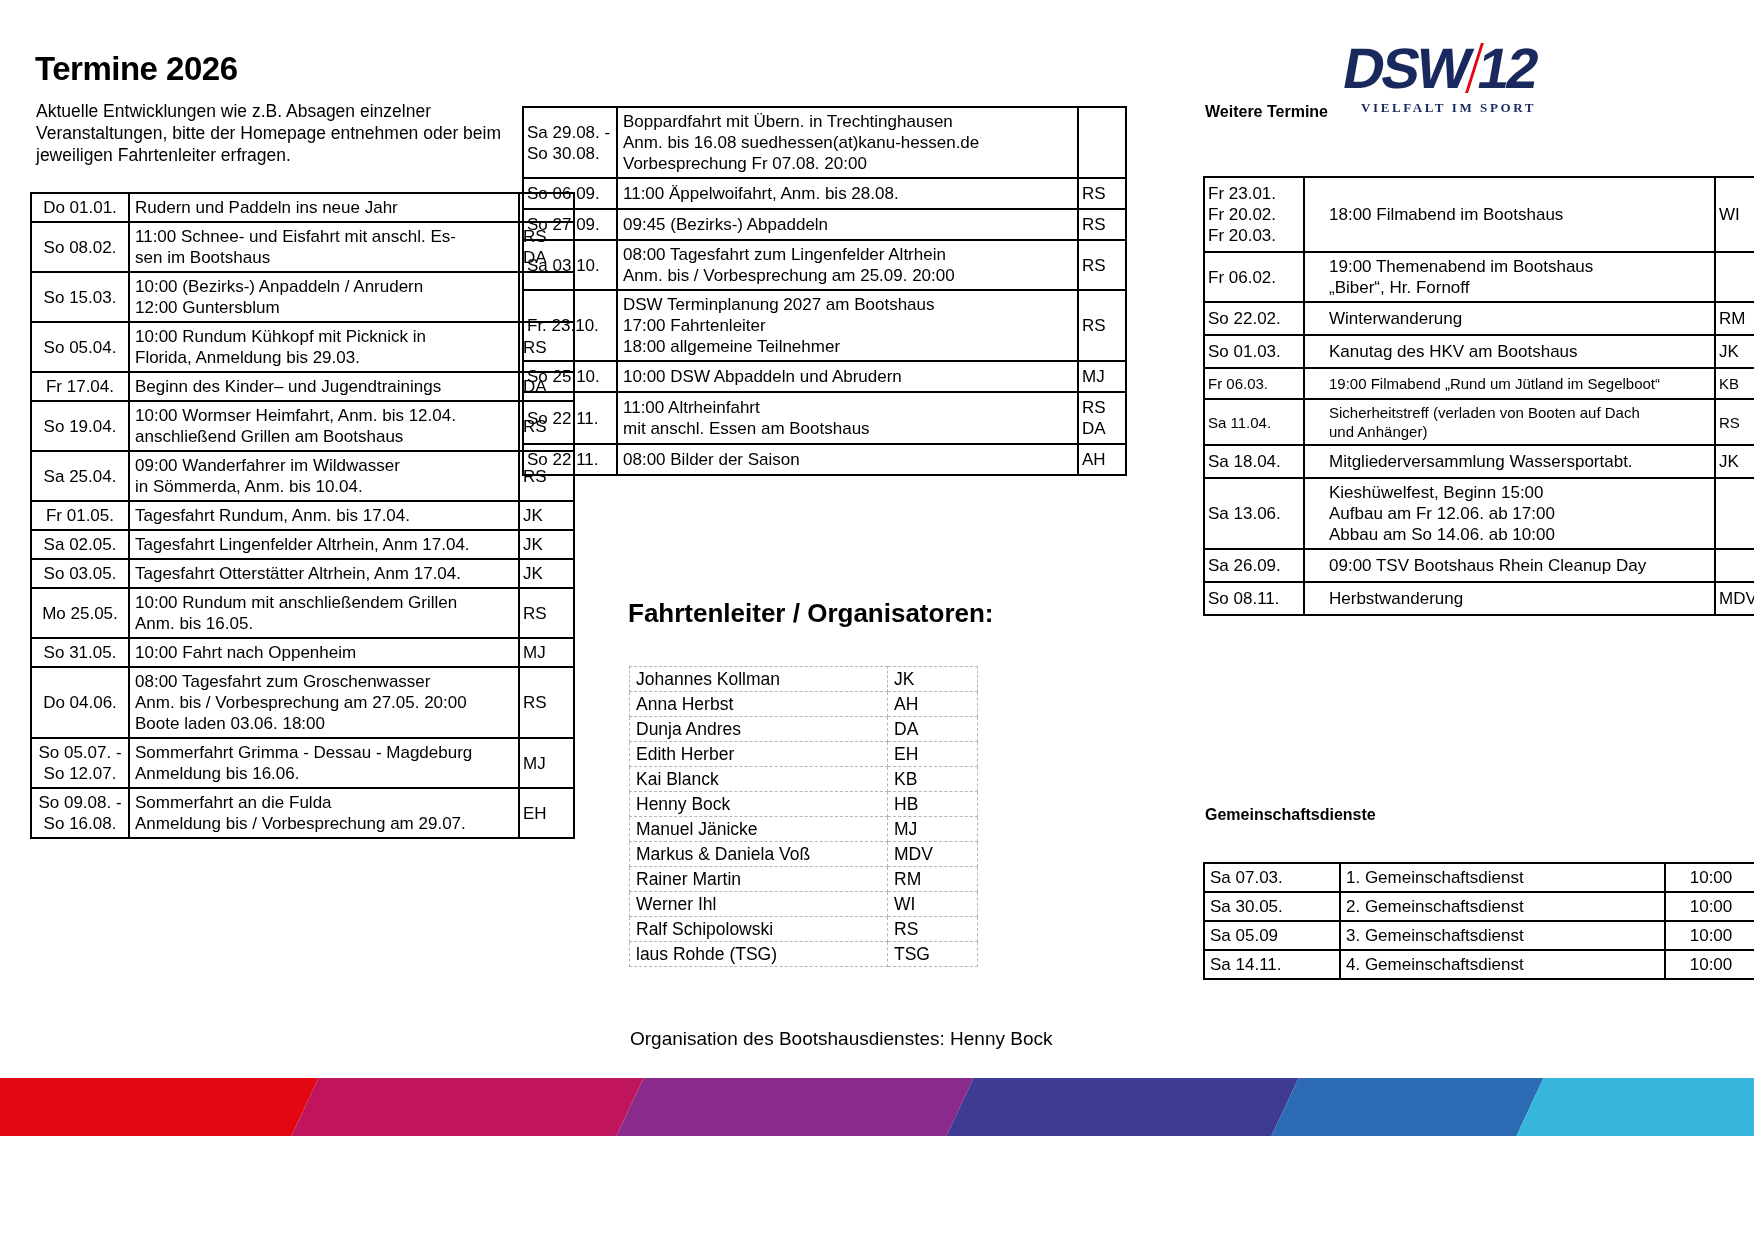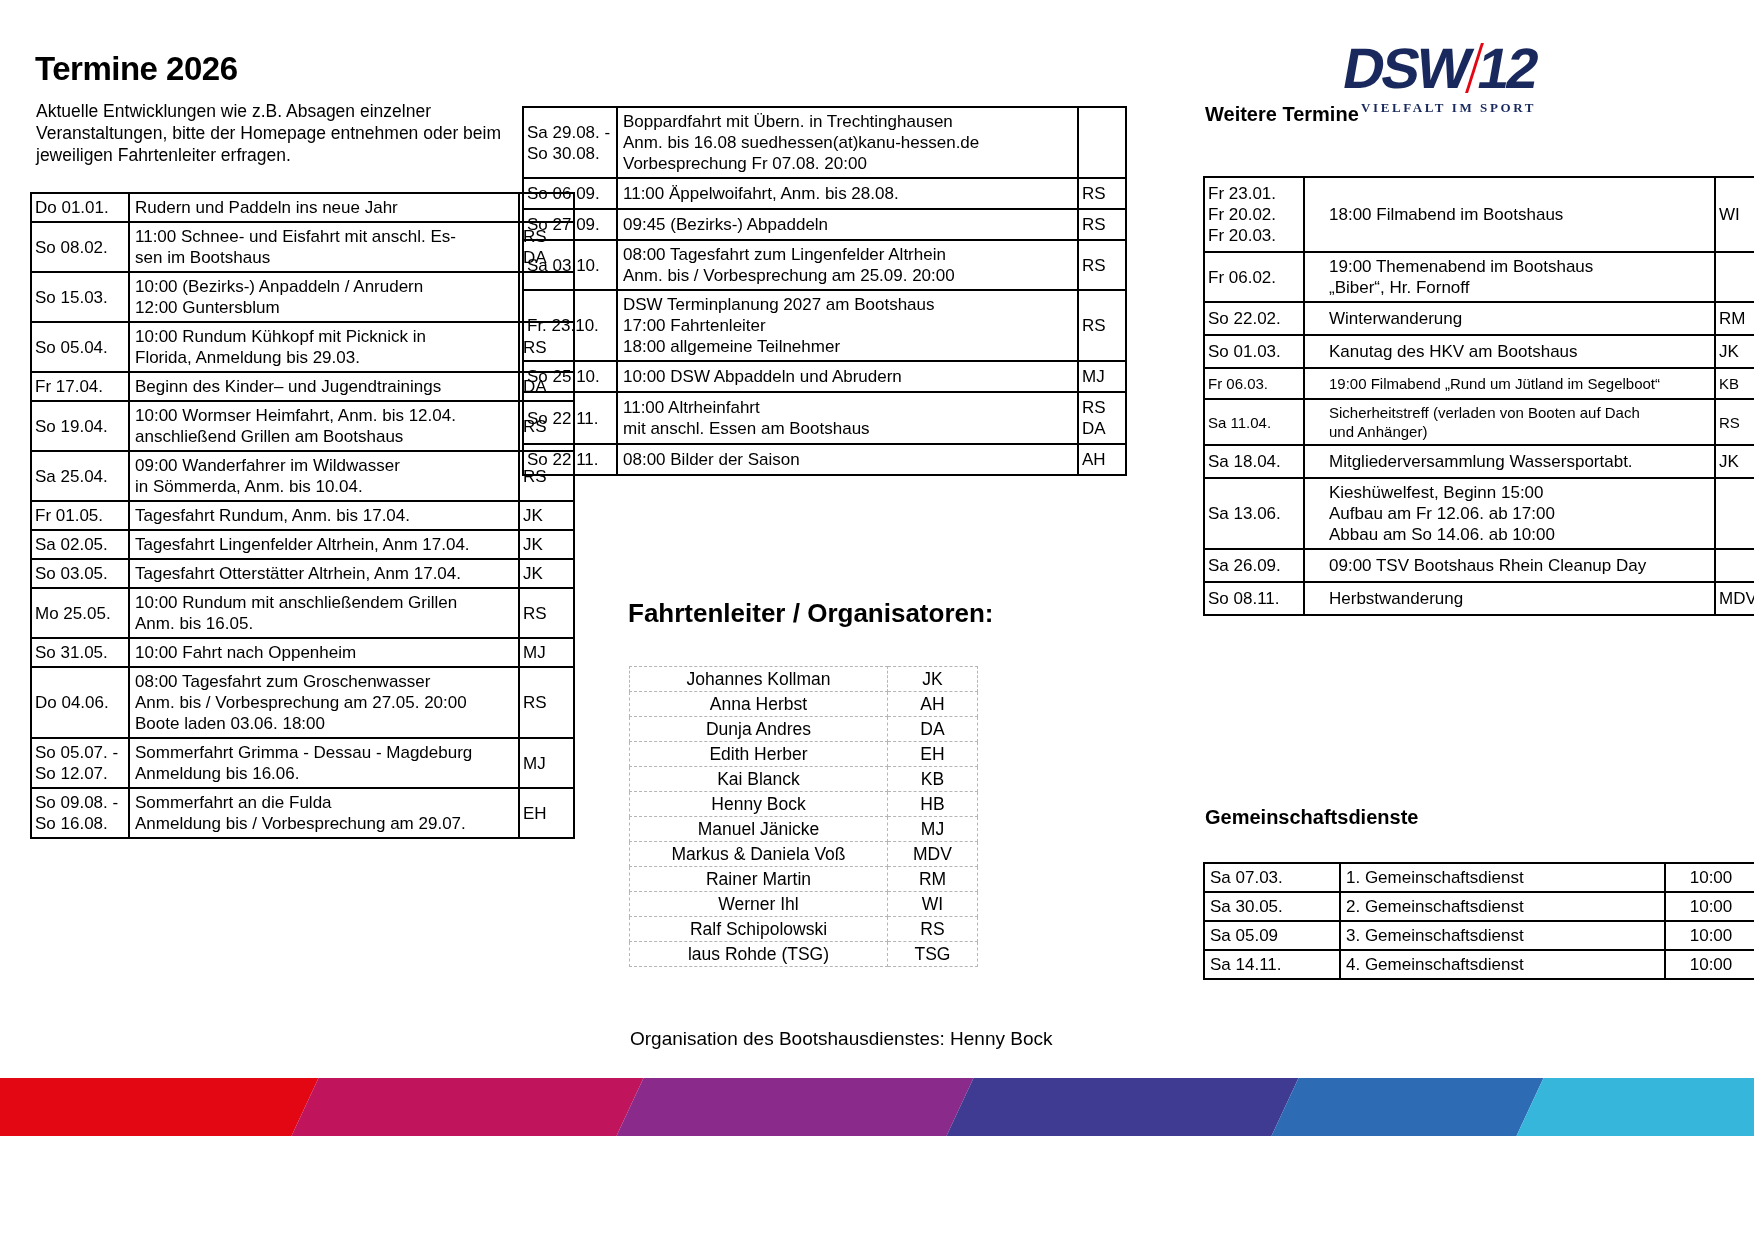--- a/index.html
+++ b/index.html
@@ -2,38 +2,38 @@
 <html><head>
 <meta charset="utf-8">
 <style>
   html,body{margin:0;padding:0;background:#fff;}
   .page{position:relative;width:1754px;height:1240px;background:#fff;overflow:hidden;
         font-family:"Liberation Sans",sans-serif;color:#000;}
 
   
   .page-title{position:absolute;left:35px;top:50px;font-size:33px;font-weight:bold;letter-spacing:-.5px;margin:0;}
   .intro{position:absolute;left:36px;top:100px;font-size:17.5px;line-height:22px;white-space:pre-line;margin:0;}
-  .h2{position:absolute;font-size:20px;font-weight:bold;margin:0;}
+  .h2{position:absolute;font-size:16px;font-weight:bold;margin:0;}
   .h-weitere{left:1205px;top:103px;}
   .h-gemein{left:1205px;top:806px;}
   .h-fahrten{position:absolute;left:628px;top:598px;font-size:26px;font-weight:bold;margin:0;}
   .footer-note{position:absolute;left:630px;top:1028px;font-size:19px;}
 
   
   .logo{position:absolute;left:1344px;top:40px;width:192px;}
   .logo-row{display:flex;align-items:center;justify-content:flex-end;transform:skewX(-10deg);}
   .logo-word,.logo-num{font-size:57px;font-weight:bold;letter-spacing:-3px;line-height:56px;}
   .logo-slash{width:13px;height:50px;margin:0 3px 0 5px;transform:skewX(-8deg);}
   .logo-tagline{margin-top:4px;font-size:13px;font-weight:bold;letter-spacing:2.6px;text-align:right;white-space:nowrap;font-family:Liberation Serif, serif;}
 
   
   table.grid{position:absolute;border-collapse:collapse;table-layout:fixed;font-size:17px;line-height:21px;}
   table.grid td{border:2px solid #000;padding:3px 5px;vertical-align:middle;white-space:pre-line;overflow:hidden;}
   .t-left{left:30px;top:192px;width:515px;}
-  .t-left .c-date{width:90px;padding:3px 3px;}
+  .t-left .c-date{width:90px;padding:3px 3px;text-align:center;}
   .t-left .c-event{width:378px;}
   .t-left .c-code{width:47px;padding:3px 3px;}
   .t-mid{left:522px;top:106px;width:575px;}
   .t-mid .c-date{width:86px;padding:4px 3px;}
   .t-mid .c-event{width:449px;}
   .t-mid .c-code{width:40px;padding:4px 3px;}
   .t-right{left:1203px;top:176px;width:517px;}
   .t-right td{padding:5px 5px;}
   .t-right .c-date{width:92px;padding:5px 3px;}
   .t-right .c-event{width:380px;padding-left:24px;}
@@ -41,21 +41,21 @@
   .t-right tr.small{font-size:15px;line-height:19px;}
   .t-services{left:1203px;top:862px;width:517px;}
   .t-services td{padding:4px 6px;}
   .t-services .c-date{width:124px;border-radius:14px;}
   .t-services .c-label{width:313px;}
   .t-services .c-time{width:80px;text-align:center;}
 
   
   table.dashed{position:absolute;left:629px;top:666px;width:322px;border-collapse:collapse;
                table-layout:fixed;font-size:17.5px;line-height:20px;}
-  table.dashed td{border:1px dashed #b5b5b5;padding:2px 6px;height:20px;vertical-align:middle;overflow:hidden;white-space:nowrap;text-align:center;}
+  table.dashed td{border:1px dashed #b5b5b5;padding:2px 6px;height:20px;vertical-align:middle;overflow:hidden;white-space:nowrap;}
   .t-leaders .c-name{width:245px;}
   .t-leaders .c-code{width:77px;}
 
   
   .stripe{position:absolute;left:0;top:1078px;width:1754px;height:58px;overflow:hidden;}
   .stripe-inner{position:absolute;left:-30px;top:0;width:1814px;height:58px;display:flex;}
   .stripe-inner .band{height:58px;transform:skewX(-25deg);}
   .stripe-inner .band:nth-child(1){width:335px;}
   .stripe-inner .band:nth-child(2){width:325px;}
   .stripe-inner .band:nth-child(3){width:330px;}

